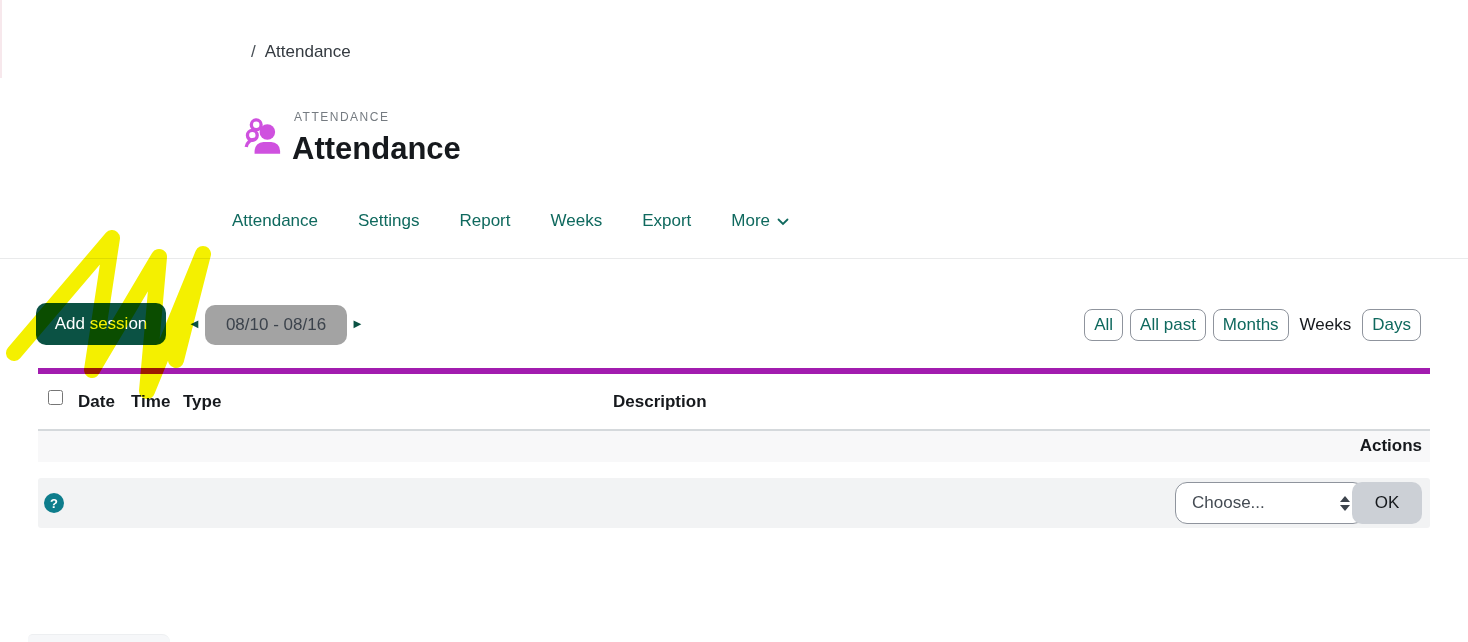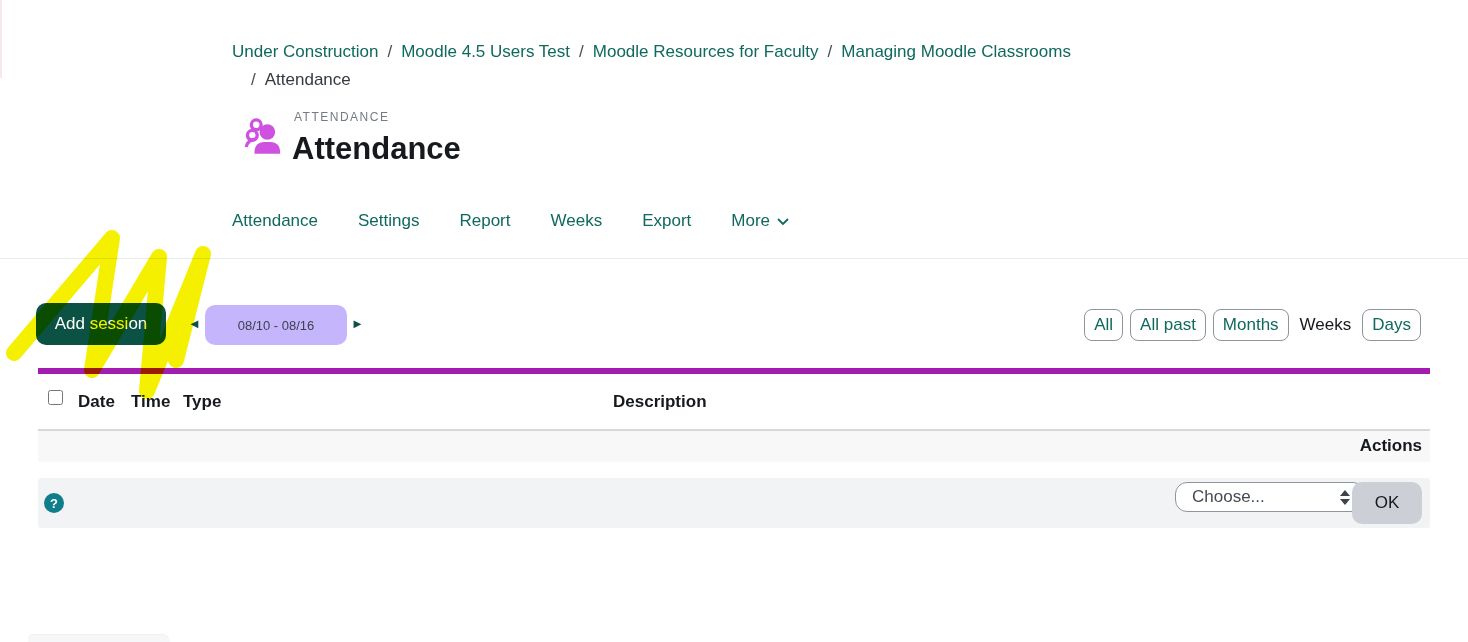--- a/index.html
+++ b/index.html
@@ -26,22 +26,22 @@
 
   .divider-top { position:absolute; left:0; top:258px; width:1468px; height:1px; background:#e9eaeb; }
 
   
   .btn-add { position:absolute; left:36px; top:303px; width:130px; height:42px; background:#0b5244;
              color:#fff; font-size:17px; border:none; border-radius:10px; cursor:pointer;
              font-family:inherit; }
   .nav-arrow { position:absolute; top:314px; font-size:13px; color:#0b5244; cursor:pointer; line-height:20px; }
   .nav-prev { left:188px; }
   .nav-next { left:351px; }
-  .date-pill { position:absolute; left:205px; top:305px; width:142px; height:40px; background:#c4b5fd;
-               border-radius:10px; color:#3c434c; font-size:13px; display:flex; align-items:center;
+  .date-pill { position:absolute; left:205px; top:305px; width:142px; height:40px; background:#a3a3a3;
+               border-radius:10px; color:#3c434c; font-size:17px; display:flex; align-items:center;
                justify-content:center; }
 
   .view-group { position:absolute; top:306px; right:47px; display:flex; gap:7px; align-items:center; height:38px; }
   .view-btn { height:32px; padding:0 9px; background:#fff; border:1px solid #8f949d; border-radius:8px;
               color:#0f695e; font-size:17px; display:flex; align-items:center; cursor:pointer;
               font-family:inherit; }
   .view-current { font-size:17px; color:#16191d; margin:12px 4px; }
 
   
   .table-area { position:absolute; left:38px; right:38px; top:368px; border-top:6px solid #a21caf; }
@@ -55,21 +55,21 @@
   .col-desc { left:575px; }
   .col-actions { right:8px;margin-top:44px; }
   .empty-row { height:31px; background:#f8f8f9; }
 
   
   .footer-band { position:absolute; left:38px; right:38px; top:478px; height:50px; background:#f2f3f4;
                  border-radius:3px; }
   .help-circle { position:absolute; left:6px; top:15px; width:20px; height:20px; border-radius:50%;
                  background:#0e7d8c; color:#fff; font-size:13px; font-weight:700; display:flex;
                  align-items:center; justify-content:center; cursor:pointer; }
-  .choose-select { position:absolute; right:65px; top:4px; width:190px; height:30px; background:#fff;
+  .choose-select { position:absolute; right:65px; top:4px; width:190px; height:42px; background:#fff;
                    border:1px solid #8f949d; border-radius:12px; display:flex; align-items:center;
                    padding:0 14px 0 16px; font-size:17px; color:#444b53; cursor:pointer; }
   .choose-select .label { flex:1; }
   .spin-arrows { display:flex; flex-direction:column; align-items:center; gap:3px; }
   .tri-up { width:0; height:0; border-left:5px solid transparent; border-right:5px solid transparent;
             border-bottom:6px solid #3c434c; }
   .tri-down { width:0; height:0; border-left:5px solid transparent; border-right:5px solid transparent;
               border-top:6px solid #3c434c; }
   .btn-ok { position:absolute; right:8px; top:4px; width:70px; height:42px; background:#ccd0d6;
             border:none; border-radius:10px; font-size:17px; color:#16191d; cursor:pointer;
@@ -85,23 +85,20 @@
                     border-top:1px solid #edeff1; border-radius:6px 10px 0 0; }
 </style>
 </head>
 <body>
 
 <div class="stage">
 
   <div class="left-edge-artifact"></div>
 
   <nav class="breadcrumb">
-    <div class="row1">
-      <a class="crumb-link">Under Construction</a><span class="crumb-sep">/</span><a class="crumb-link">Moodle 4.5 Users Test</a><span class="crumb-sep">/</span><a class="crumb-link">Moodle Resources for Faculty</a><span class="crumb-sep">/</span><a class="crumb-link">Managing Moodle Classrooms</a>
-    </div>
     <div class="row2">
       <span class="crumb-sep">/</span><span class="crumb-current">Attendance</span>
     </div>
   </nav>
 
   <svg class="activity-icon" viewBox="0 0 36 36">
     <circle cx="11" cy="7" r="4.4" fill="none" stroke="#cf51df" stroke-width="3"></circle>
     <circle cx="7.5" cy="16.5" r="4.4" fill="none" stroke="#cf51df" stroke-width="3"></circle>
     <path d="M2 27 a8 8 0 0 1 8 -7" fill="none" stroke="#cf51df" stroke-width="3"></path>
     <circle cx="21" cy="13.5" r="7" fill="#cf51df"></circle>

